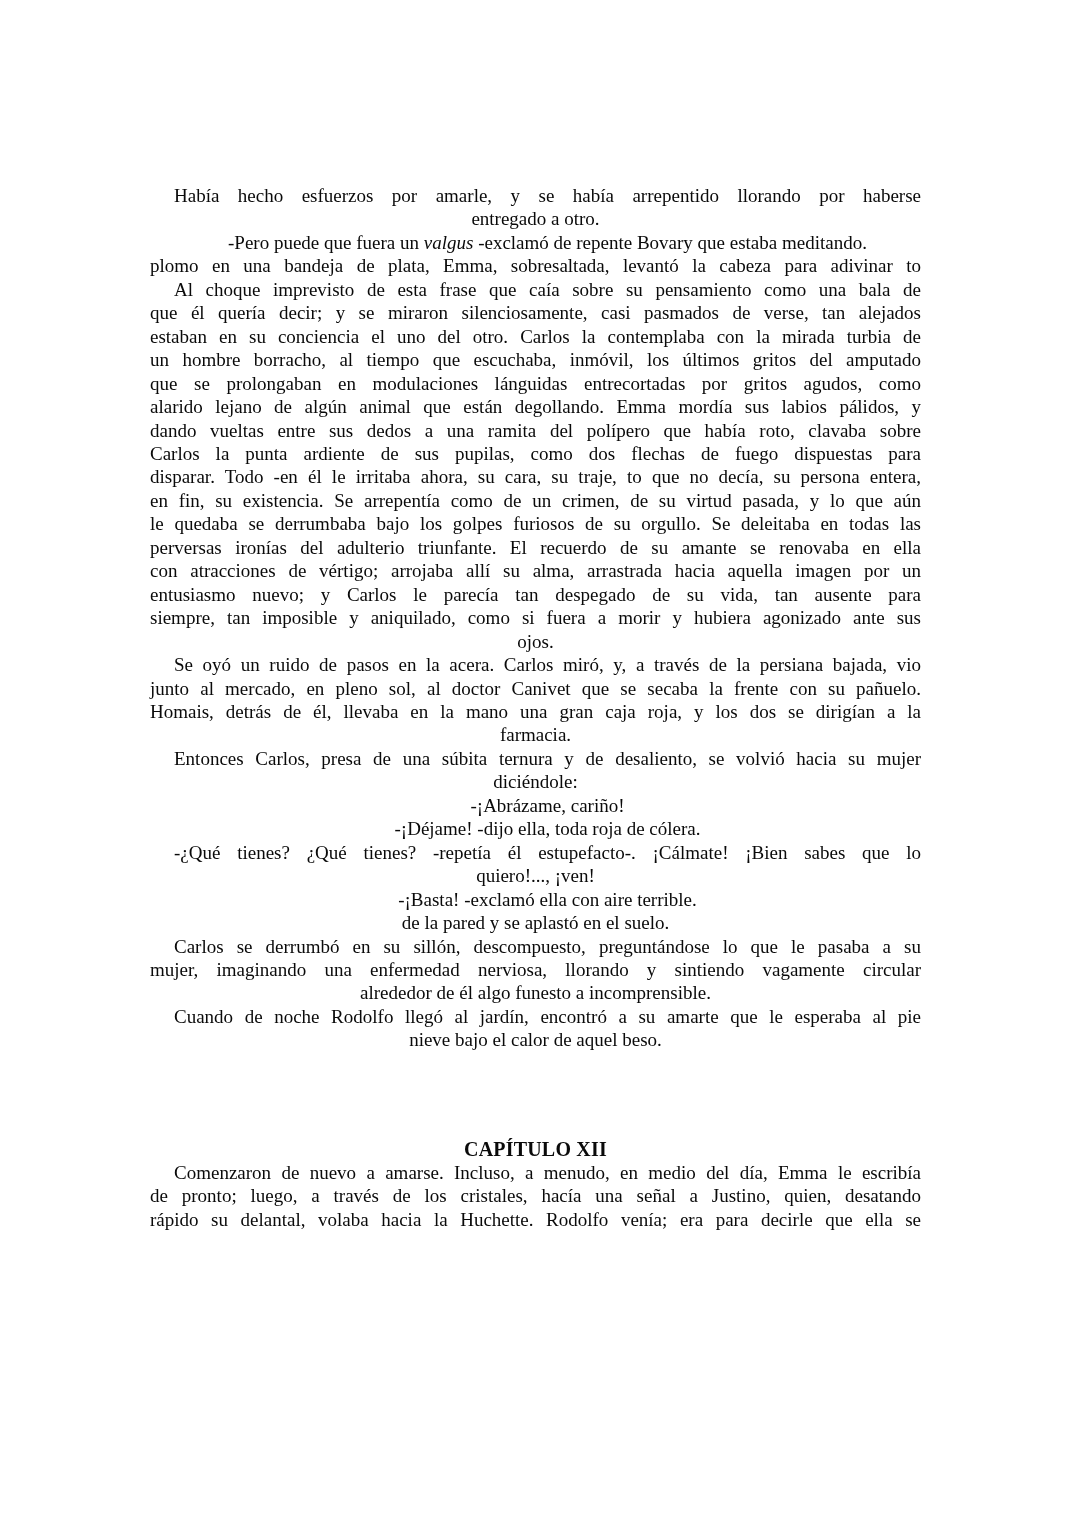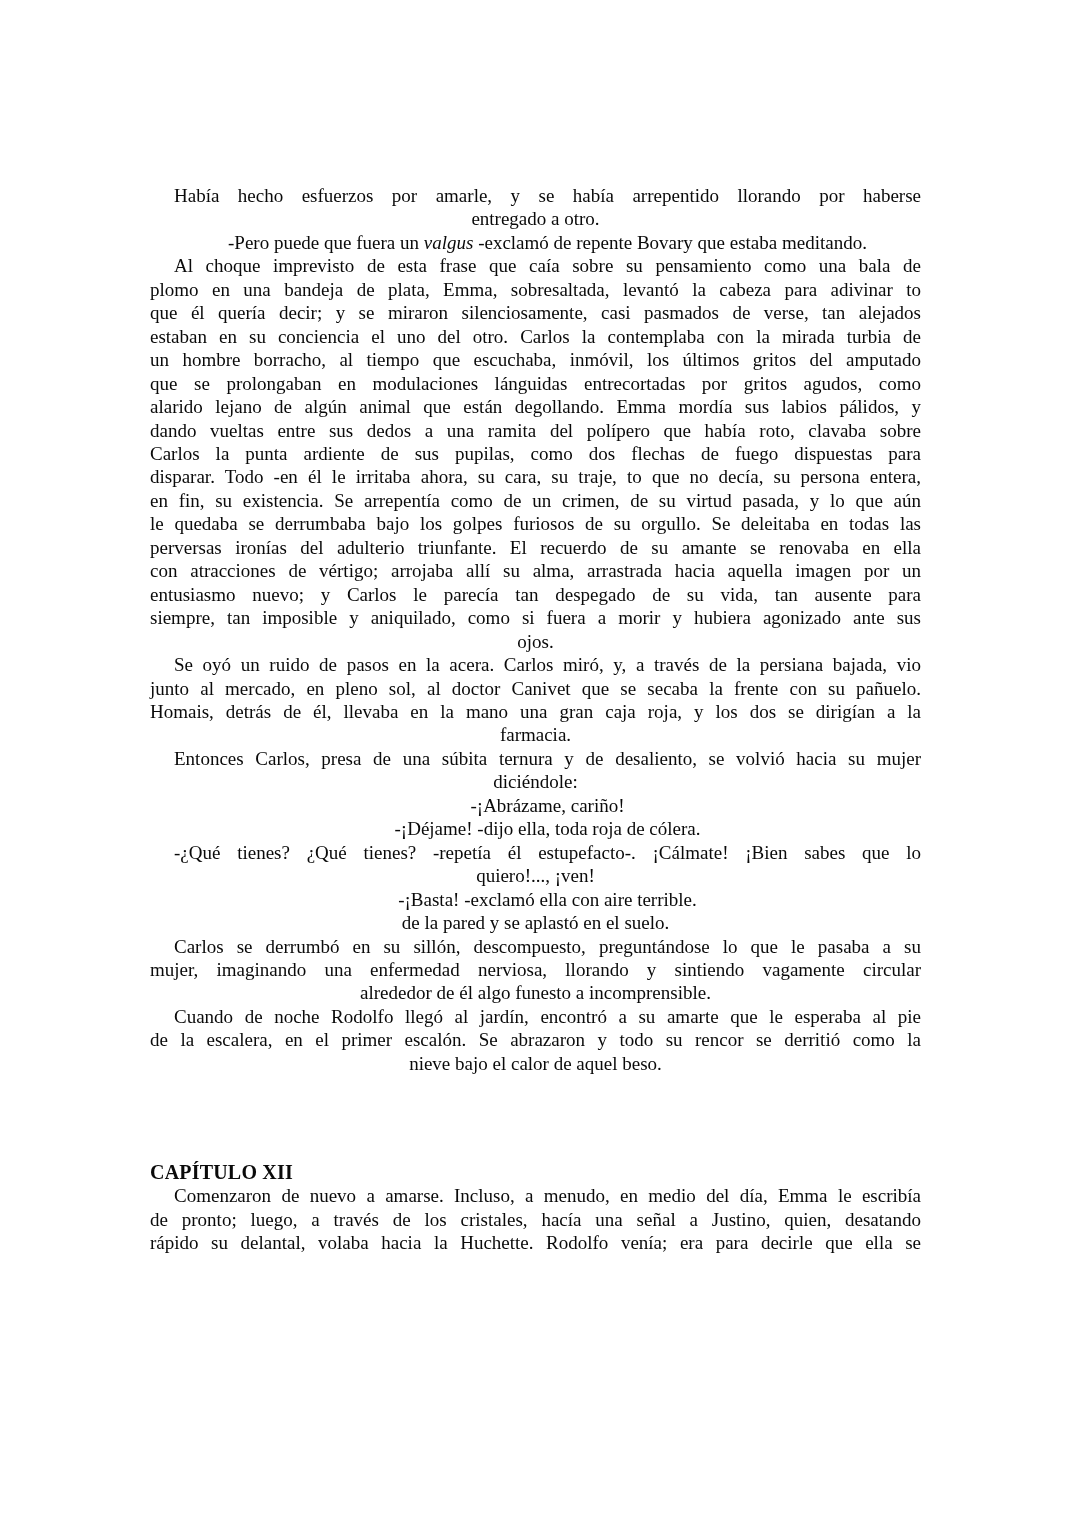--- a/index.html
+++ b/index.html
@@ -30,21 +30,21 @@
   }
   .line.just {
     text-align: justify;
     text-align-last: justify;
   }
   .line.first {
     text-indent: 24px;
   }
   .chapter-heading {
     font-weight: bold;
-    text-align: left;
+    text-align: center;
     font-size: 20px;
     line-height: 24px;
     margin-top: 85px;
     letter-spacing: 0.2px;
     font-family: Liberation Serif, serif;
   }
   .line i { font-style: italic; }
 </style>
 </head>
 <body>
@@ -52,22 +52,22 @@
 <div class="page">
   <div class="text-block">
       <div class="para">
         <div class="line first just"><span>Había hecho esfuerzos por amarle, y se había arrepentido llorando por haberse</span></div>
         <div class="line"><span>entregado a otro.</span></div>
       </div>
       <div class="para">
         <div class="line first"><span>-Pero puede que fuera un </span><i>valgus</i><span> -exclamó de repente Bovary que estaba meditando.</span></div>
       </div>
       <div class="para">
+        <div class="line just"><span>plomo en una bandeja de plata, Emma, sobresaltada, levantó la cabeza para adivinar to</span></div>
         <div class="line first just"><span>Al choque imprevisto de esta frase que caía sobre su pensamiento como una bala de</span></div>
-        <div class="line just"><span>plomo en una bandeja de plata, Emma, sobresaltada, levantó la cabeza para adivinar to</span></div>
         <div class="line just"><span>que él quería decir; y se miraron silenciosamente, casi pasmados de verse, tan alejados</span></div>
         <div class="line just"><span>estaban en su conciencia el uno del otro. Carlos la contemplaba con la mirada turbia de</span></div>
         <div class="line just"><span>un hombre borracho, al tiempo que escuchaba, inmóvil, los últimos gritos del amputado</span></div>
         <div class="line just"><span>que se prolongaban en modulaciones lánguidas entrecortadas por gritos agudos, como</span></div>
         <div class="line just"><span>alarido lejano de algún animal que están degollando. Emma mordía sus labios pálidos, y</span></div>
         <div class="line just"><span>dando vueltas entre sus dedos a una ramita del polípero que había roto, clavaba sobre</span></div>
         <div class="line just"><span>Carlos la punta ardiente de sus pupilas, como dos flechas de fuego dispuestas para</span></div>
         <div class="line just"><span>disparar. Todo -en él le irritaba ahora, su cara, su traje, to que no decía, su persona entera,</span></div>
         <div class="line just"><span>en fin, su existencia. Se arrepentía como de un crimen, de su virtud pasada, y lo que aún</span></div>
         <div class="line just"><span>le quedaba se derrumbaba bajo los golpes furiosos de su orgullo. Se deleitaba en todas las</span></div>
@@ -103,21 +103,20 @@
       <div class="para">
         <div class="line"><span>de la pared y se aplastó en el suelo.</span></div>
       </div>
       <div class="para">
         <div class="line first just"><span>Carlos se derrumbó en su sillón, descompuesto, preguntándose lo que le pasaba a su</span></div>
         <div class="line just"><span>mujer, imaginando una enfermedad nerviosa, llorando y sintiendo vagamente circular</span></div>
         <div class="line"><span>alrededor de él algo funesto a incomprensible.</span></div>
       </div>
       <div class="para">
         <div class="line first just"><span>Cuando de noche Rodolfo llegó al jardín, encontró a su amarte que le esperaba al pie</span></div>
-        <div class="line just"><span>de la escalera, en el primer escalón. Se abrazaron y todo su rencor se derritió como la</span></div>
         <div class="line"><span>nieve bajo el calor de aquel beso.</span></div>
       </div>
       <div class="chapter-heading">CAPÍTULO XII</div>
       <div class="para">
         <div class="line first just"><span>Comenzaron de nuevo a amarse. Incluso, a menudo, en medio del día, Emma le escribía</span></div>
         <div class="line just"><span>de pronto; luego, a través de los cristales, hacía una señal a Justino, quien, desatando</span></div>
         <div class="line just"><span>rápido su delantal, volaba hacia la Huchette. Rodolfo venía; era para decirle que ella se</span></div>
       </div>
     </div>
 </div>

